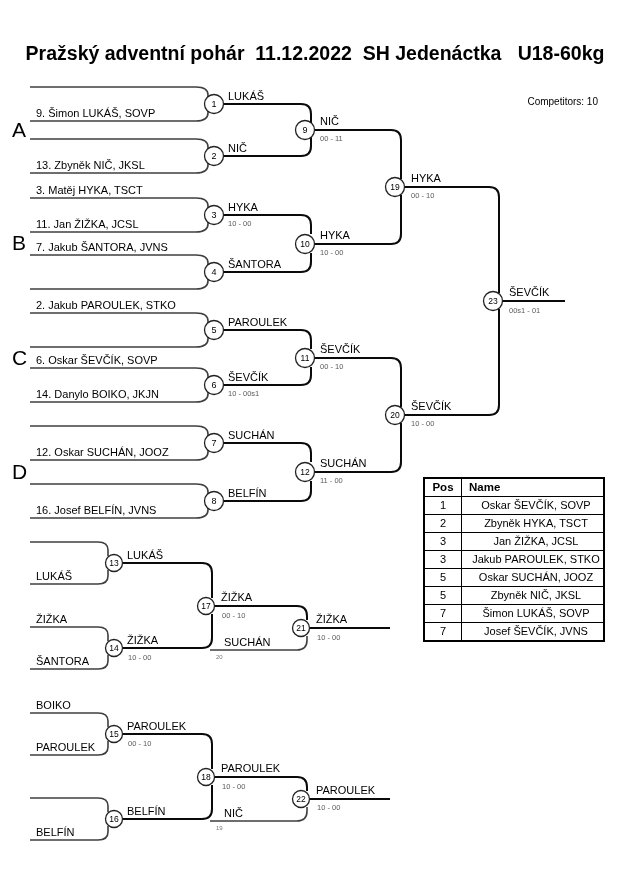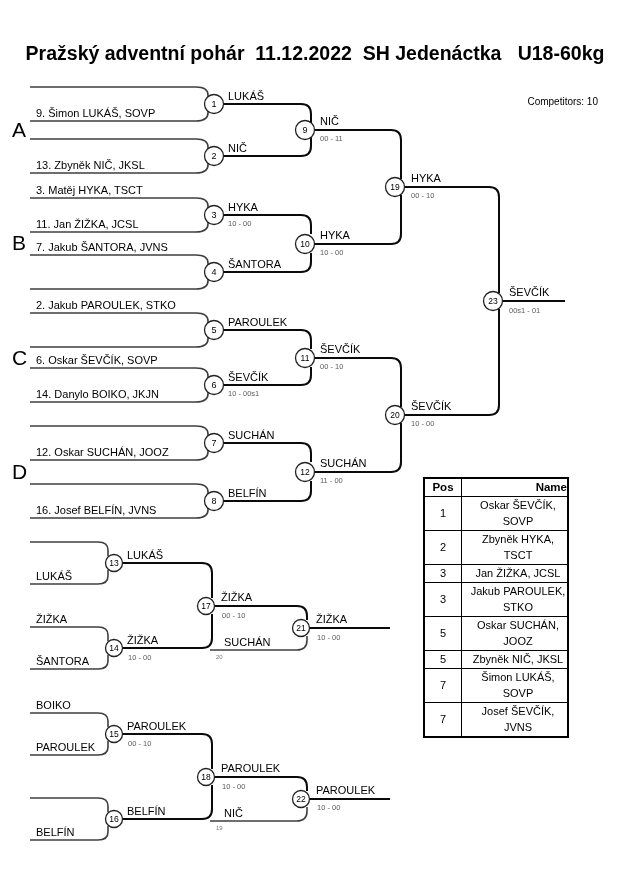--- a/index.html
+++ b/index.html
@@ -28,21 +28,21 @@
   .slotline{fill:none;stroke:#3f3f3f;stroke-width:1.6;}
   .winline{fill:none;stroke:#0a0a0a;stroke-width:2;}
   .mcirc{fill:#fff;stroke:#222;stroke-width:1.3;}
   .results{
     position:absolute;left:423px;top:477px;width:182px;
   }
   .results .rtitle{
     text-align:center;font-size:12px;font-weight:bold;margin-bottom:5px;
   }
   .results table{
-    border-collapse:collapse;width:146px;border:2px solid #000;
+    border-collapse:collapse;width:182px;border:2px solid #000;
     font-size:11px;
   }
   .results th,.results td{
     border:1px solid #000;height:16px;padding:0 0 1px 0;line-height:16px;
   }
   .results th{font-weight:bold;font-size:11.5px;}
   .results td.pos{width:36px;text-align:center;}
   .results td.name,.results th.name{padding-left:7px;text-align:center;}
   .results th.pos{width:36px;text-align:center;}
 </style>
@@ -271,21 +271,21 @@
         <text class="mns" x="301" y="802.2">22</text>
       </g>
   </g>
 </svg>
 
 <div class="results">
   <table>
     <tbody>
         <tr>
       <th class="pos">Pos</th>
-      <th class="name" style="text-align:right">Name</th>
+      <th class="name" style="text-align:left">Name</th>
     </tr>
     <tr>
           <td class="pos">1</td>
           <td class="name">Oskar ŠEVČÍK, SOVP</td>
         </tr>
     <tr>
           <td class="pos">2</td>
           <td class="name">Zbyněk HYKA, TSCT</td>
         </tr>
     <tr>

